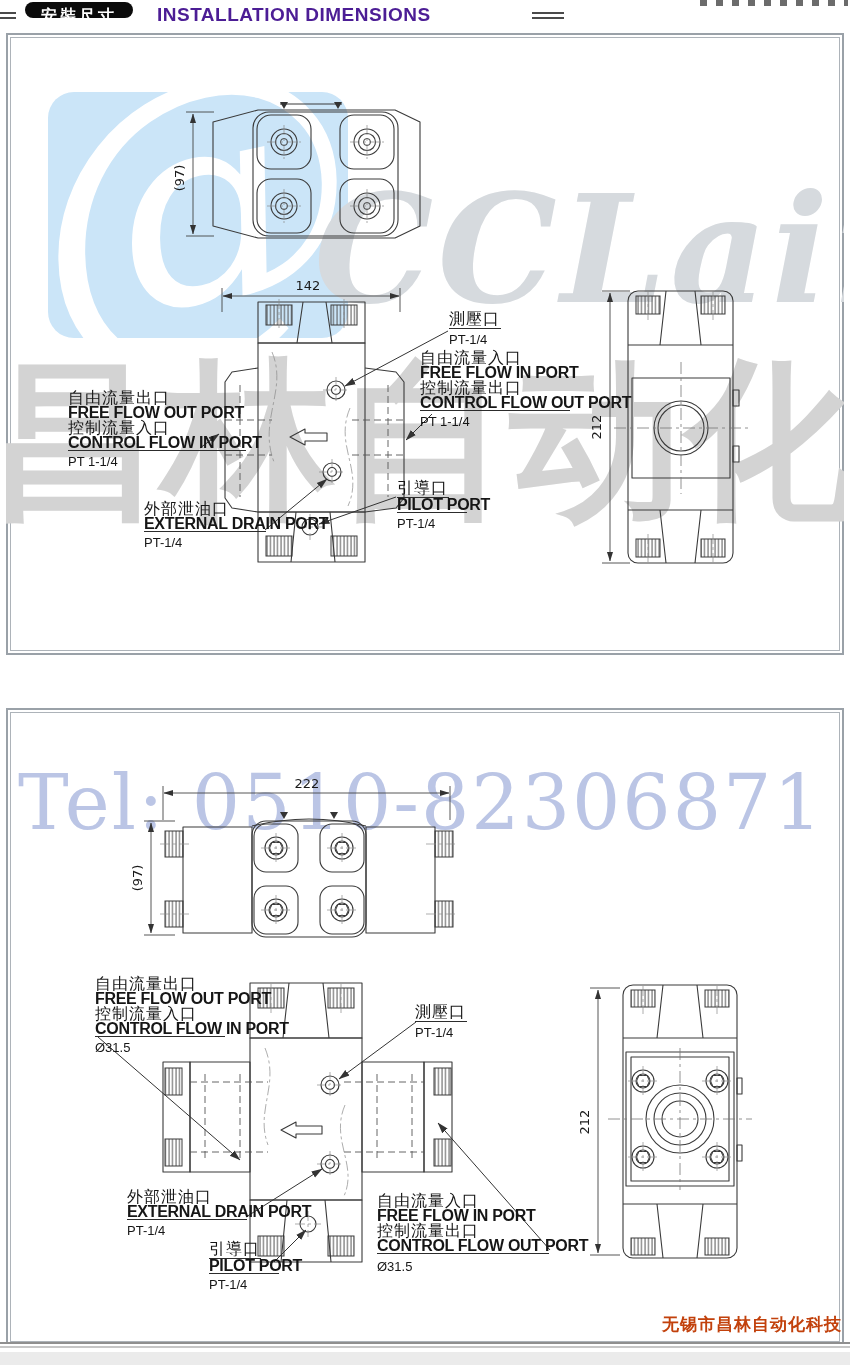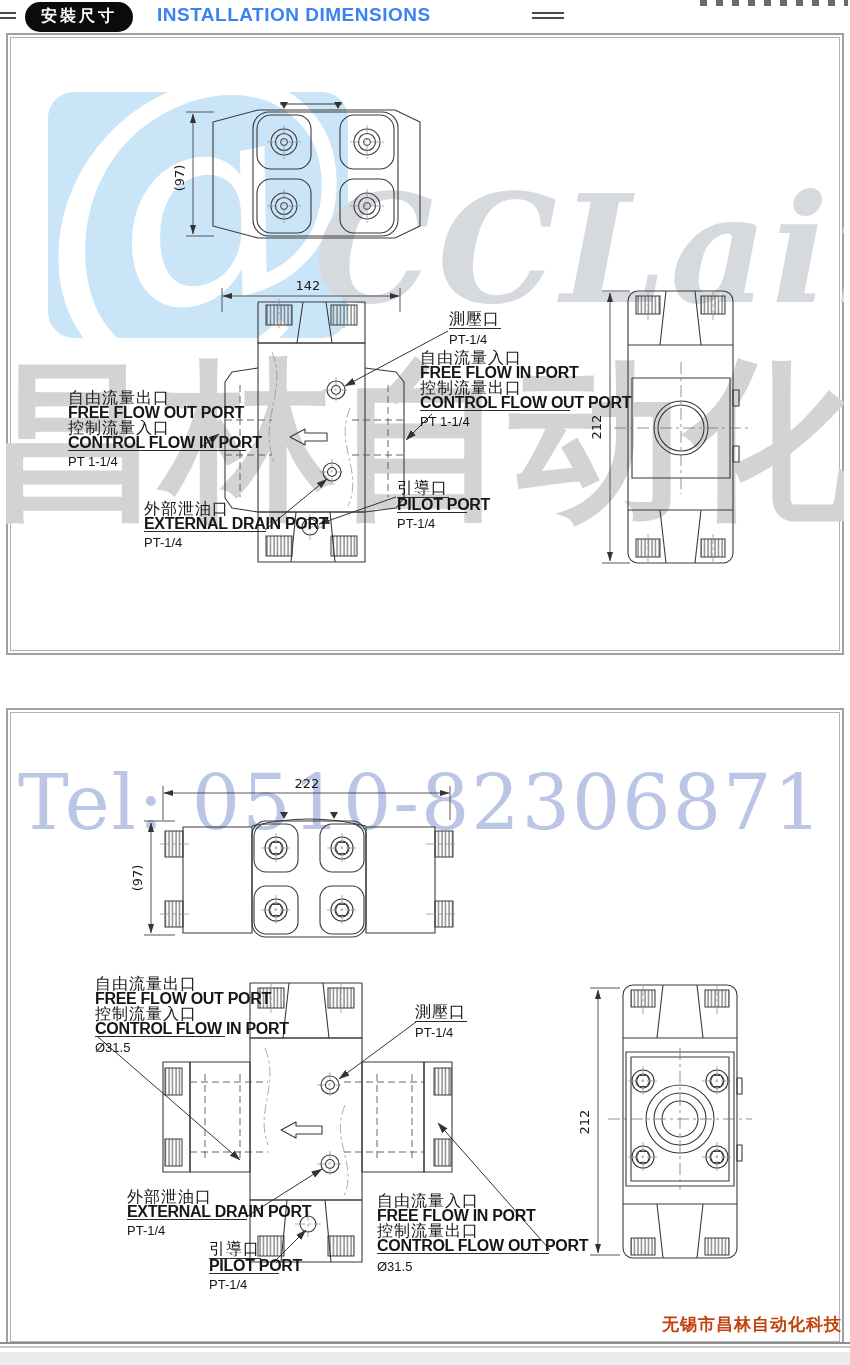--- a/index.html
+++ b/index.html
@@ -2,24 +2,24 @@
 <html><head>
 <meta charset="utf-8">
 <style>
   html,body{margin:0;padding:0;background:#fff;}
   #page{position:relative;width:850px;height:1365px;background:#fff;overflow:hidden;
         font-family:"Liberation Sans","DejaVu Sans",sans-serif;color:#1a1a1a;}
   
   .hdr-eq{position:absolute;height:0;border-top:2px solid #4a4a4a;border-bottom:2px solid #4a4a4a;padding-top:3px;box-sizing:content-box;z-index:6;}
   #hdr-eq-left{left:0;top:12px;width:16px;}
   #hdr-eq-right{left:532px;top:12px;width:32px;}
-  #hdr-pill{position:absolute;left:25px;top:2px;height:30px;line-height:28px;background:#0b0b0b;
+  #hdr-pill{position:absolute;left:25px;top:2px;height:16px;line-height:28px;background:#0b0b0b;
             color:#fff;border-radius:15px;padding:0 16px;font-size:16px;font-weight:bold;
             letter-spacing:3px;z-index:6;}
-  #hdr-title{position:absolute;left:133px;top:4px;font-size:19px;font-weight:bold;color:#3b82f6;
+  #hdr-title{position:absolute;left:133px;top:4px;font-size:19px;font-weight:bold;color:#4c1d95;
              letter-spacing:0.5px;z-index:6;padding-left:24px;}
   #hdr-crop{position:absolute;left:700px;top:0;width:148px;height:6px;z-index:6;opacity:.75;
             background:repeating-linear-gradient(90deg,#3a3a3a 0 7px,transparent 7px 16px);}
   
   .pnl{position:absolute;left:6px;width:838px;background:#fff;border:2px solid #9aa1a8;z-index:1;box-sizing:border-box;}
   .pnl::before{content:'';position:absolute;inset:2px;border:1px solid #adb3b9;pointer-events:none;}
   #pnl-cpdt{top:33px;height:622px;}
   #pnl-cpdf{top:708px;height:638px;}
   .badge{position:absolute;left:568px;width:277px;height:58px;background:#a8a8a8;z-index:2;
          color:#fff;font-weight:bold;font-size:29px;letter-spacing:1px;text-align:center;

